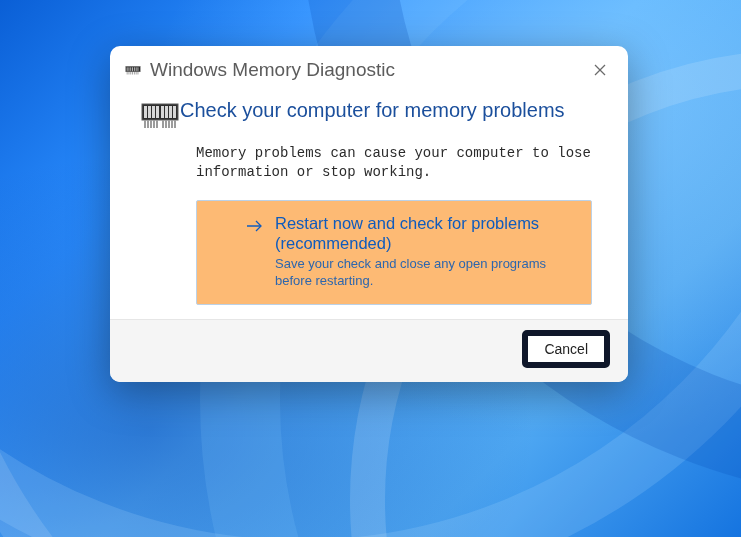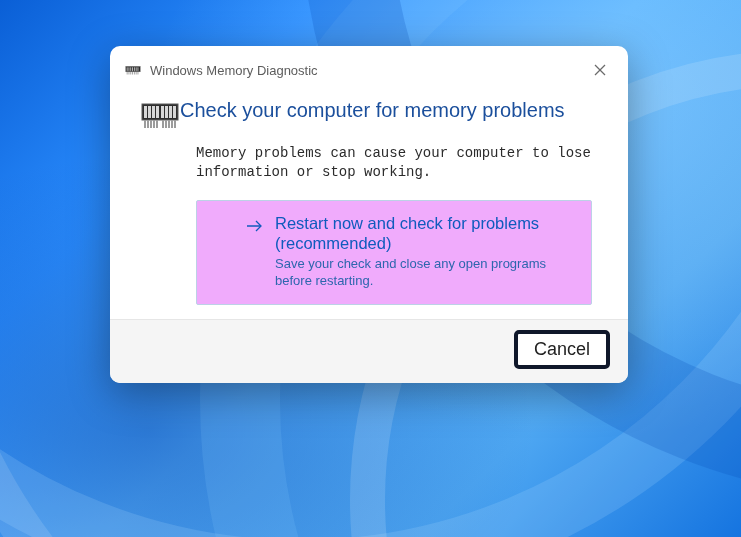--- a/index.html
+++ b/index.html
@@ -45,21 +45,21 @@
       background: #ffffff;
       border-radius: 10px;
       box-shadow: 0 10px 40px rgba(0,0,0,0.35);
       overflow: hidden;
     }
     .titlebar {
       display: flex;
       align-items: center;
       padding: 10px 14px 4px 14px;
       color: #5c5c5c;
-      font-size: 13px;
+      font-size: 19px;
     }
     .titlebar .app-icon {
       width: 18px;
       height: 16px;
       margin-right: 8px;
       display: flex;
       align-items: center;
       justify-content: center;
     }
     .close-btn {
@@ -112,21 +112,21 @@
       display: flex;
       gap: 10px;
       padding: 12px 10px 14px 10px;
       border: 1px solid transparent;
       border-radius: 2px;
       cursor: pointer;
       text-align: left;
     }
     .option.selected {
       border-color: #bcd1e6;
-      background: #f0abfc;
+      background: #fdba74;
       padding-left: 48px;
     }
     .option .arrow {
       flex: 0 0 auto;
       width: 20px;
       height: 22px;
       color: #0f5bbd;
       display: flex;
       align-items: flex-start;
       padding-top: 3px;
@@ -148,23 +148,23 @@
       border-top: 1px solid #e6e6e6;
       padding: 10px 18px 14px;
       display: flex;
       justify-content: flex-end;
       margin-top: 14px;
     }
     .btn {
       min-width: 86px;
       padding: 5px 16px;
       background: #ffffff;
-      border: 4px solid #0f172a;
+      border: 6px solid #0f172a;
       border-radius: 5px;
-      font-size: 18px;
+      font-size: 14px;
       color: #222;
       cursor: pointer;
     }
   </style>
 </head>
 <body>
 
 <div class="bg">
   <div class="swoosh s1"></div>
   <div class="swoosh s2"></div>

